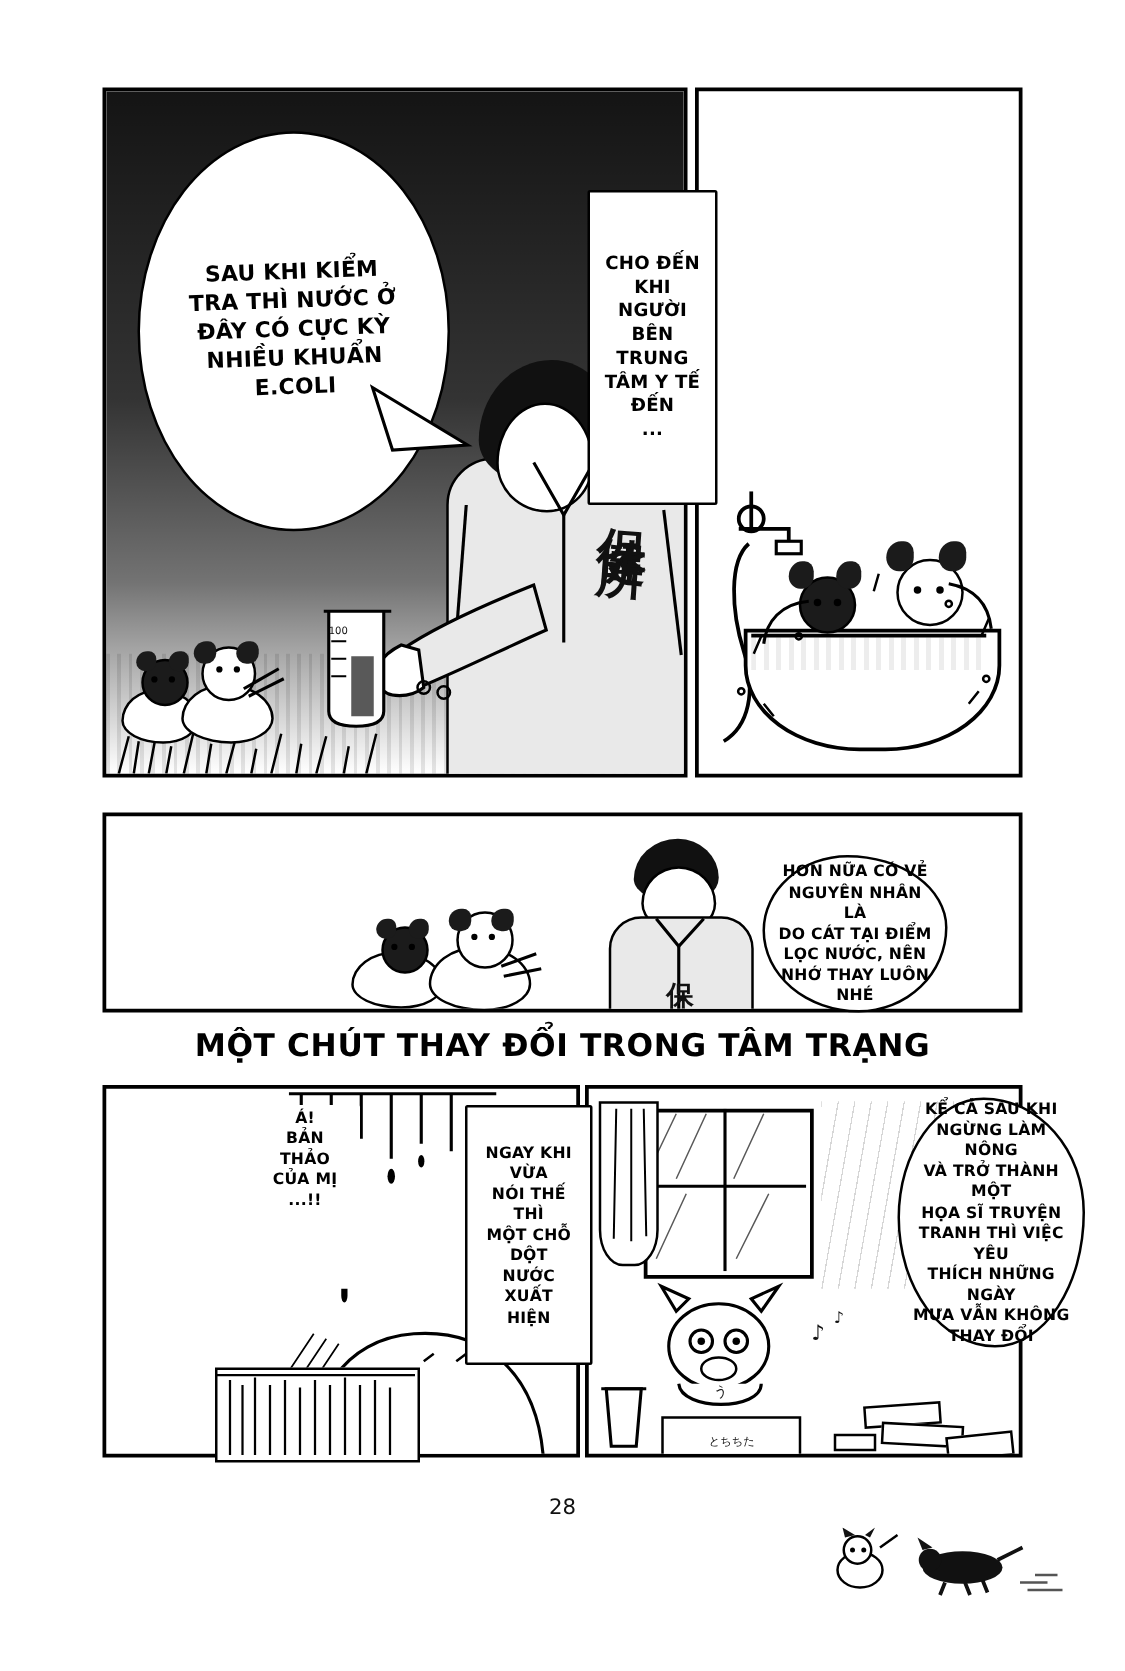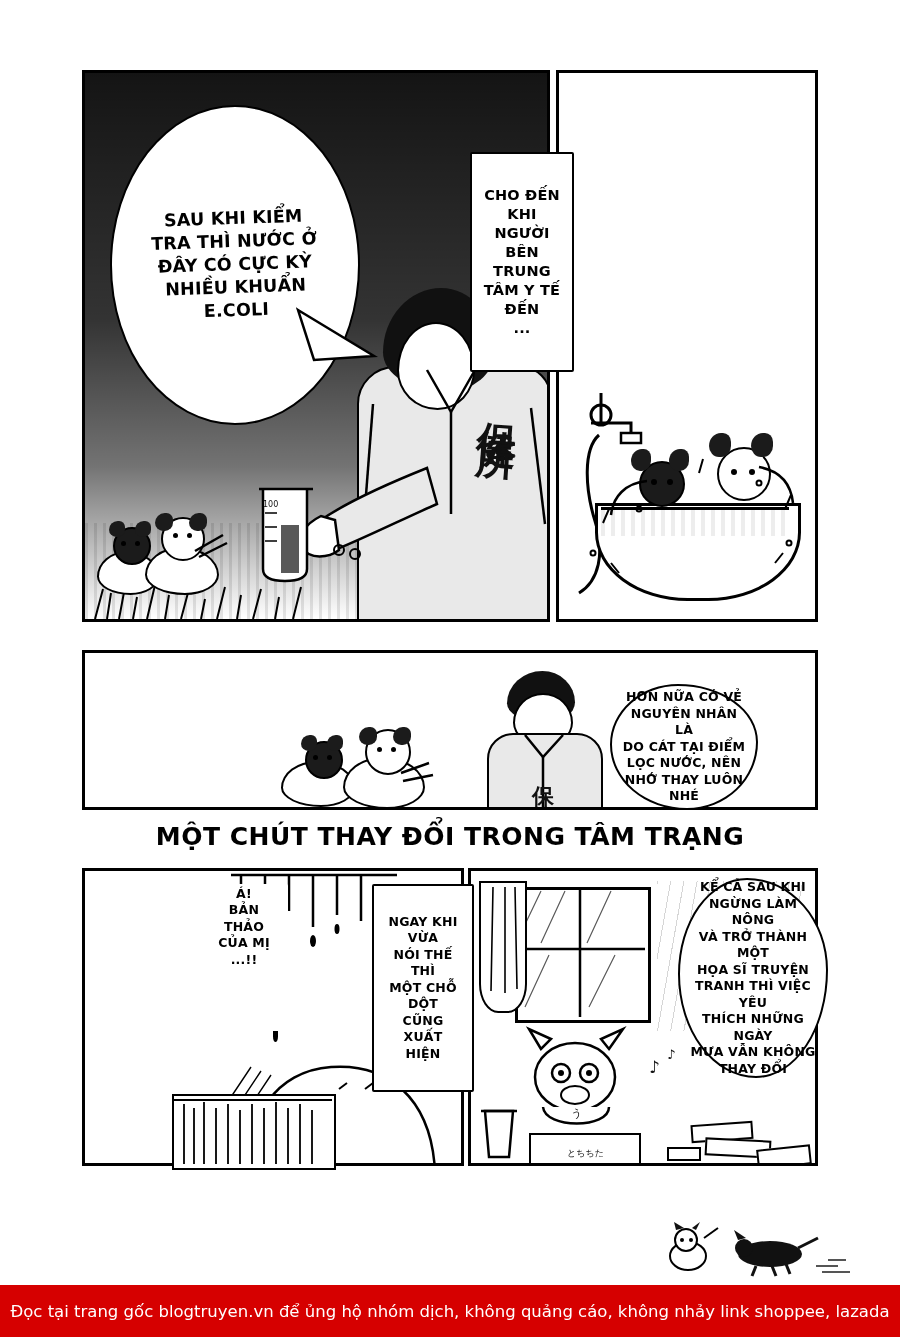--- a/index.html
+++ b/index.html
@@ -321,21 +321,21 @@
     <div class="btxt" style="font-size:17.5px;">SAU KHI KIỂM
 TRA THÌ NƯỚC Ở
 ĐÂY CÓ CỰC KỲ
 NHIỀU KHUẨN
 E.COLI</div>
   </div>
   <svg class="tail" style="left:296px; top:300px; width:90px; height:90px;">
     <path d="M2 10 L78 56 L18 60 Z" fill="#fff" stroke="#000" stroke-width="2.5"></path>
   </svg>
 
-  <div class="balloon rect" style="left:470px; top:152px; width:104px; height:220px;justify-content:flex-end;">
+  <div class="balloon rect" style="left:470px; top:152px; width:104px; height:252px;justify-content:flex-end;">
     <div class="btxt flat" style="font-size:14.5px;">CHO ĐẾN
 KHI NGƯỜI
 BÊN TRUNG
 TÂM Y TẾ
 ĐẾN
 ...</div>
   </div>
 
   <div class="panel" style="left:556px; top:70px; width:262px; height:552px;">
 
@@ -527,35 +527,36 @@
     <div class="btxt flat" style="font-size:12.5px;">Á!
 BẢN THẢO
 CỦA MỊ
 ...!!</div>
   </div>
 
   <div class="balloon rect" style="left:372px; top:884px; width:102px; height:208px;">
     <div class="btxt flat" style="font-size:12.5px;">NGAY KHI VỪA
 NÓI THẾ THÌ
 MỘT CHỖ DỘT
-CŨNG XUẤT
+NƯỚC XUẤT
 HIỆN</div>
   </div>
 
-  <div class="balloon cloud" style="left:678px; top:878px; width:150px; height:200px;">
+  <div class="balloon cloud" style="left:718px; top:878px; width:150px; height:200px;">
     <div class="btxt flat" style="font-size:12.5px;">KỂ CẢ SAU KHI
 NGỪNG LÀM NÔNG
 VÀ TRỞ THÀNH MỘT
 HỌA SĨ TRUYỆN
 TRANH THÌ VIỆC YÊU
 THÍCH NHỮNG NGÀY
 MƯA VẪN KHÔNG
 THAY ĐỔI</div>
   </div>
 
+  <div class="page-number" style="left:0; top:1196px; width:900px;">28</div>
 
   <svg class="bottom-doodle" style="left:660px; top:1222px; width:200px; height:60px;">
 
     <g>
       <ellipse cx="28" cy="34" rx="18" ry="14" fill="#fff" stroke="#000" stroke-width="2"></ellipse>
       <circle cx="26" cy="18" r="11" fill="#fff" stroke="#000" stroke-width="2"></circle>
       <path d="M16 8 L14 0 L24 6 Z" fill="#111"></path>
       <path d="M36 8 L40 0 L32 6 Z" fill="#111"></path>
       <circle cx="22" cy="18" r="2" fill="#000"></circle>
       <circle cx="31" cy="18" r="2" fill="#000"></circle>
@@ -568,17 +569,14 @@
       <path d="M78 18 L74 8 L86 16 Z" fill="#111"></path>
       <path d="M138 26 L158 16" stroke="#111" stroke-width="3" fill="none"></path>
       <path d="M96 44 L92 54 M112 44 L116 54 M126 42 L130 52" stroke="#111" stroke-width="3"></path>
     </g>
 
     <g stroke="#555" stroke-width="2" fill="none">
       <path d="M156 44 L178 44 M162 50 L190 50 M168 38 L186 38"></path>
     </g>
   </svg>
 
-  <div class="footer-bar" style="background: rgb(214, 0, 0);">
-    <div class="ftxt">Đọc tại trang gốc blogtruyen.vn để ủng hộ nhóm dịch, không quảng cáo, không nhảy link shoppee, lazada</div>
-  </div>
 
 </div>
 
 </body></html>

